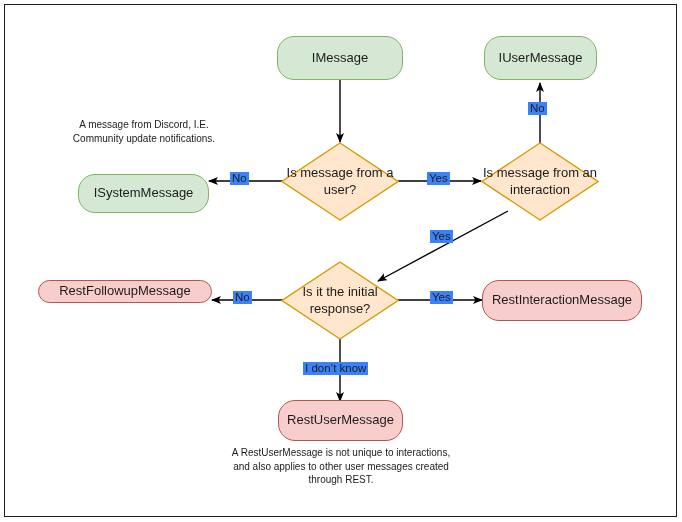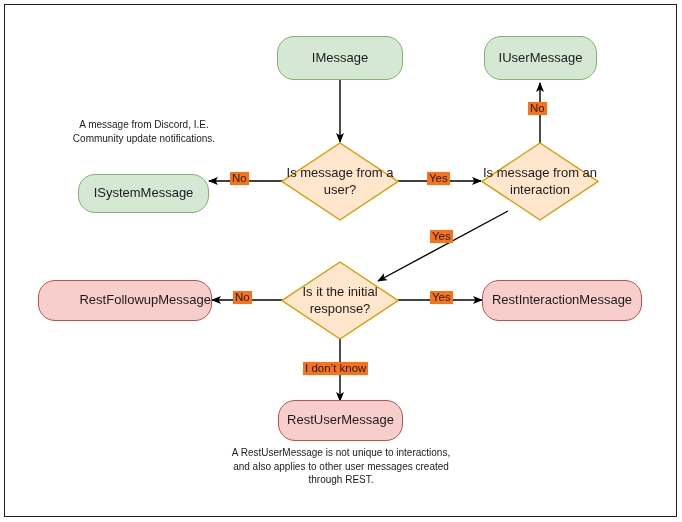--- a/index.html
+++ b/index.html
@@ -72,21 +72,21 @@
     text-align: center;
     font-size: 13px;
     color: #1c1c1c;
     line-height: 1.3;
     pointer-events: none;
   }
   .edge-label {
     position: absolute;
     font-size: 11.5px;
     color: #1c1c1c;
-    background: #f97316;
+    background: #3b82f6;
     padding: 0 2px;
     white-space: nowrap;
     line-height: 1.1;
   }
   .note {
     position: absolute;
     font-size: 10px;
     color: #1c1c1c;
     text-align: center;
     line-height: 1.35;
@@ -153,21 +153,21 @@
   </div>
 
   <div class="node node-green" style="left:484px; top:36px; width:113px; height:44px;">
     <span>IUserMessage</span>
   </div>
 
   <div class="node node-green" style="left:78px; top:174px; width:131px; height:39px;">
     <span>ISystemMessage</span>
   </div>
 
-  <div class="node node-red" style="left:38px; top:280px; width:174px; height:41px;justify-content:flex-end;">
+  <div class="node node-red" style="left:38px; top:280px; width:174px; height:23px;">
     <span>RestFollowupMessage</span>
   </div>
 
   <div class="node node-red" style="left:482px; top:280px; width:160px; height:41px;">
     <span>RestInteractionMessage</span>
   </div>
 
   <div class="node node-red" style="left:278px; top:400px; width:125px; height:41px;">
     <span>RestUserMessage</span>
   </div>

